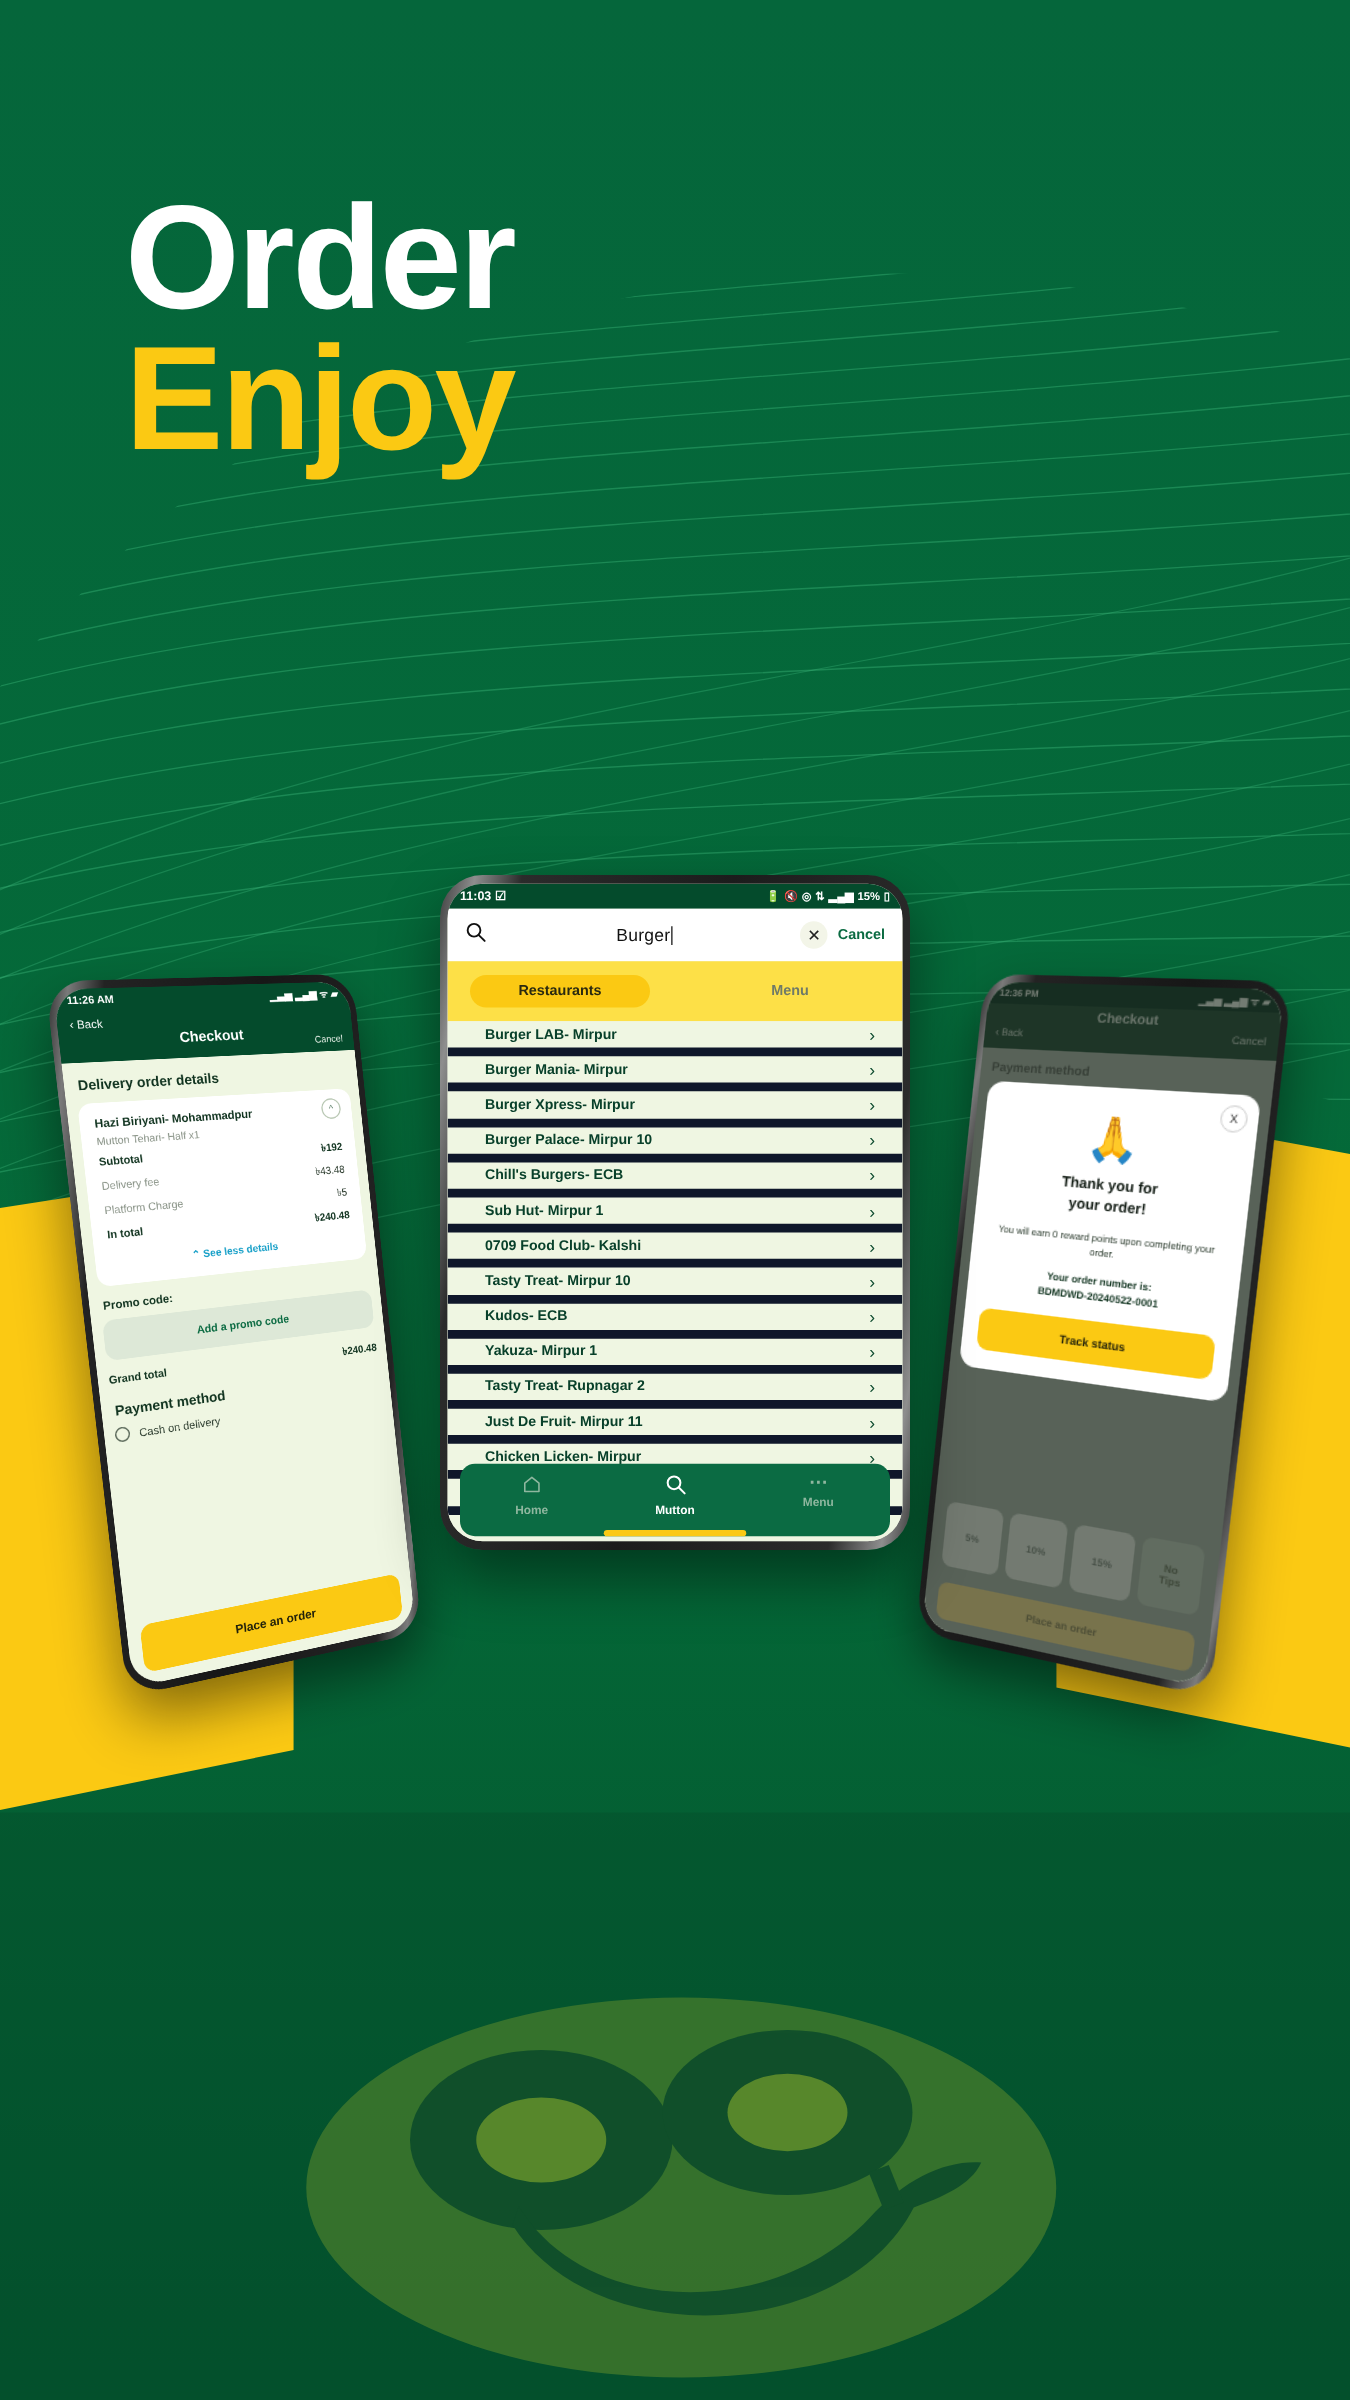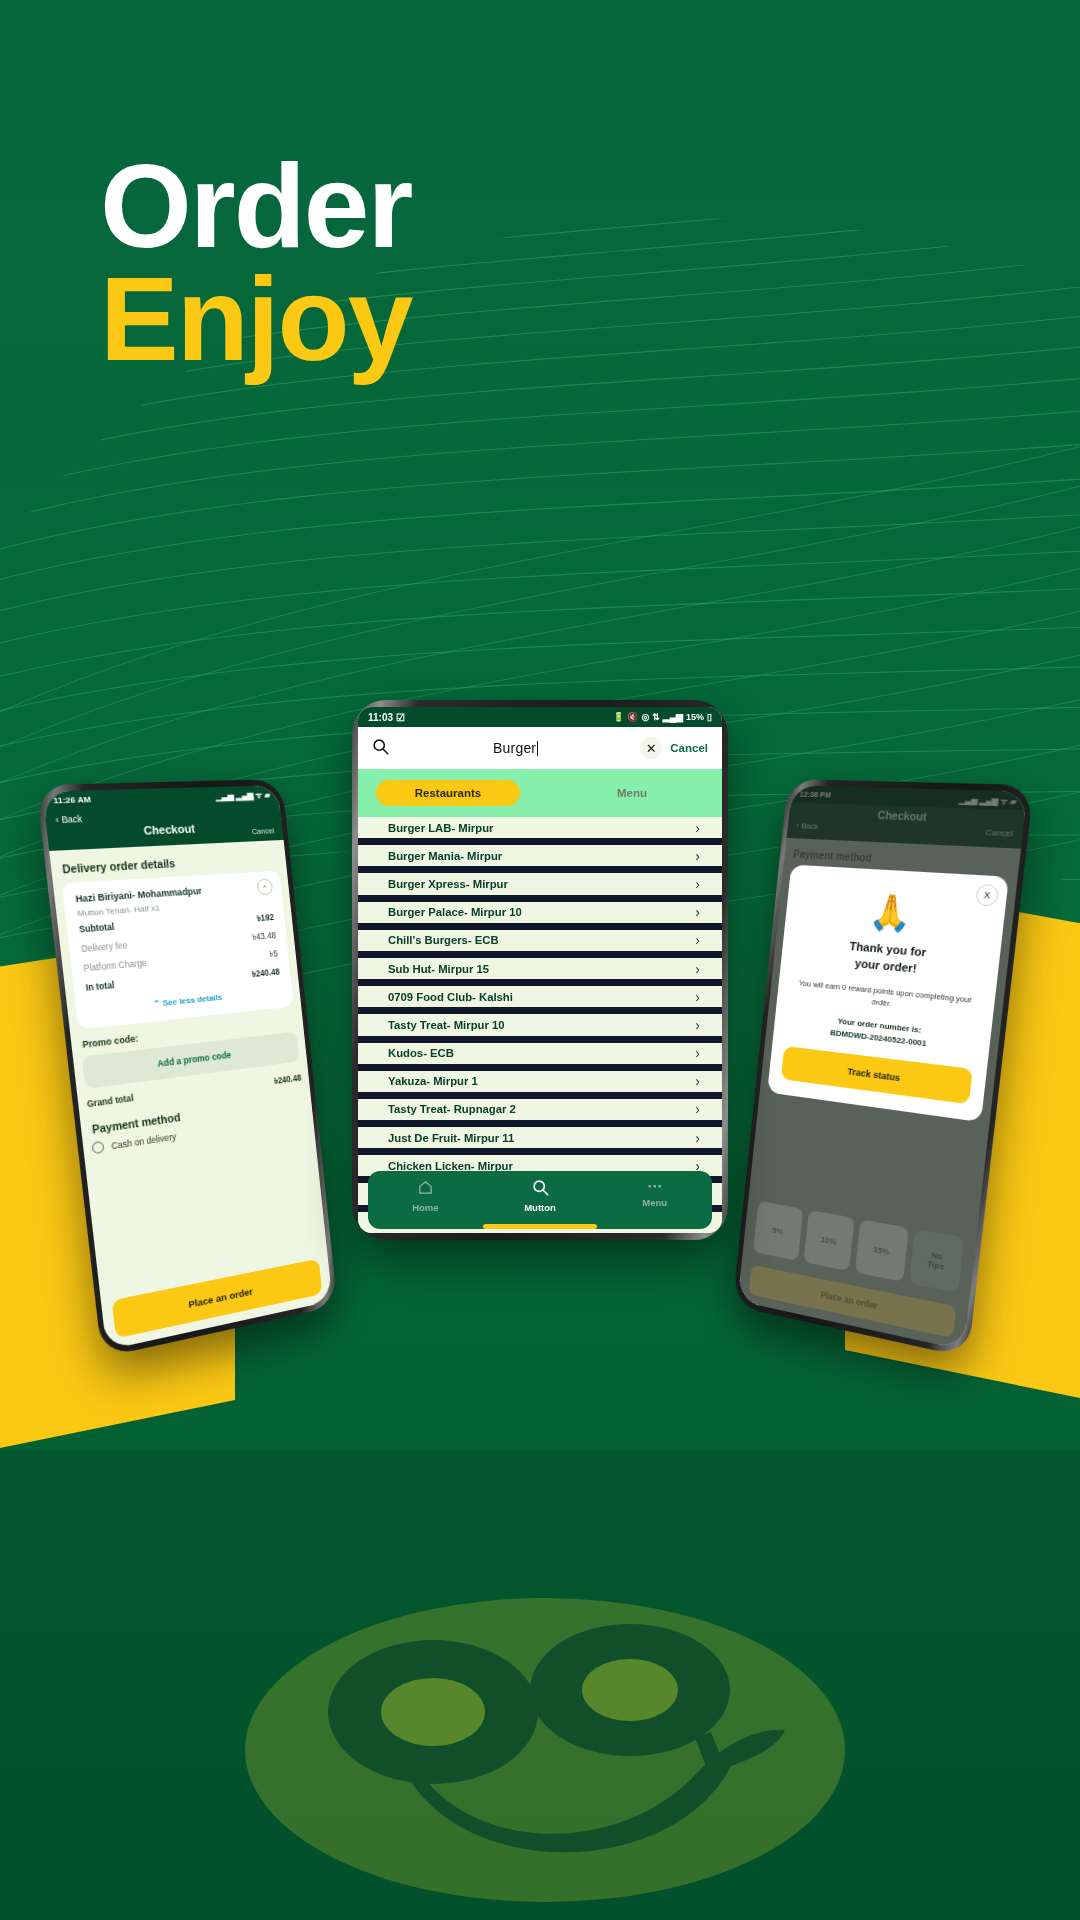--- a/index.html
+++ b/index.html
@@ -55,21 +55,21 @@
   #phone-center {
     left:352px; top:700px;
     width:376px; height:540px;
     border-radius:34px;
     background:linear-gradient(100deg,#3d3d3d 0%,#8e8e8e 6%,#2b2b2b 14%,#1c1c1c 50%,#2b2b2b 86%,#8e8e8e 95%,#3a3a3a 100%);
     padding:7px 6px;
     box-shadow:0 22px 48px rgba(0,0,0,.45);
   }
   #phone-center .screen {
     width:100%; height:100%;
-    border-radius:14px;
+    border-radius:28px;
     overflow:hidden;
     background:#EFF6E2;
     position:relative;
     display:flex; flex-direction:column;
   }
   .c-statusbar {
     height:20px; background:#044B2C; color:#ffffff;
     display:flex; align-items:center; justify-content:space-between;
     padding:0 10px; font-size:10px; font-weight:bold; flex:none;
   }
@@ -94,21 +94,21 @@
   .c-searchbar .clearbtn {
     width:22px; height:22px; border-radius:50%; background:#F3F5E8;
     display:flex; align-items:center; justify-content:center;
     font-size:13px; color:#222; flex:none;
   }
   .c-searchbar .cancelbtn {
     font-size:11.5px; color:#0b6b42; font-weight:bold; flex:none;
   }
 
   .c-tabs {
-    flex:none; background:#86efac; height:48px;
+    flex:none; background:#fde047; height:48px;
     display:flex; align-items:center; padding:0 18px; gap:40px;
   }
   .c-tab {
     font-size:11.5px; font-weight:bold; color:#6f7a68;
     padding:7px 0; text-align:center; flex:1;
   }
   .c-tab.active {
     background:#FBC913; color:#2a2a10; border-radius:20px;
   }
 
@@ -526,21 +526,21 @@
         </div>
         <div class="c-row">
           <span>Burger Palace- Mirpur 10</span>
           <span class="chev">›</span>
         </div>
         <div class="c-row">
           <span>Chill's Burgers- ECB</span>
           <span class="chev">›</span>
         </div>
         <div class="c-row">
-          <span>Sub Hut- Mirpur 15</span>
+          <span>Sub Hut- Mirpur 1</span>
           <span class="chev">›</span>
         </div>
         <div class="c-row">
           <span>0709 Food Club- Kalshi</span>
           <span class="chev">›</span>
         </div>
         <div class="c-row">
           <span>Tasty Treat- Mirpur 10</span>
           <span class="chev">›</span>
         </div>

